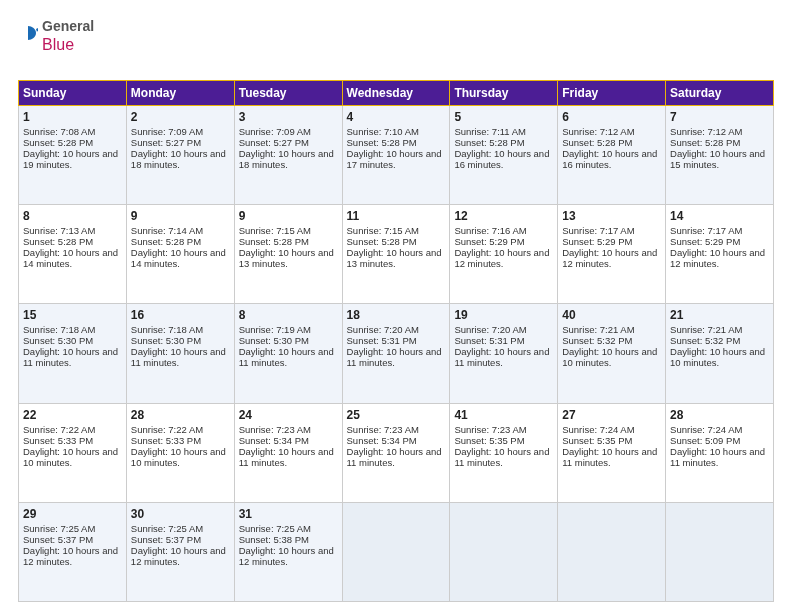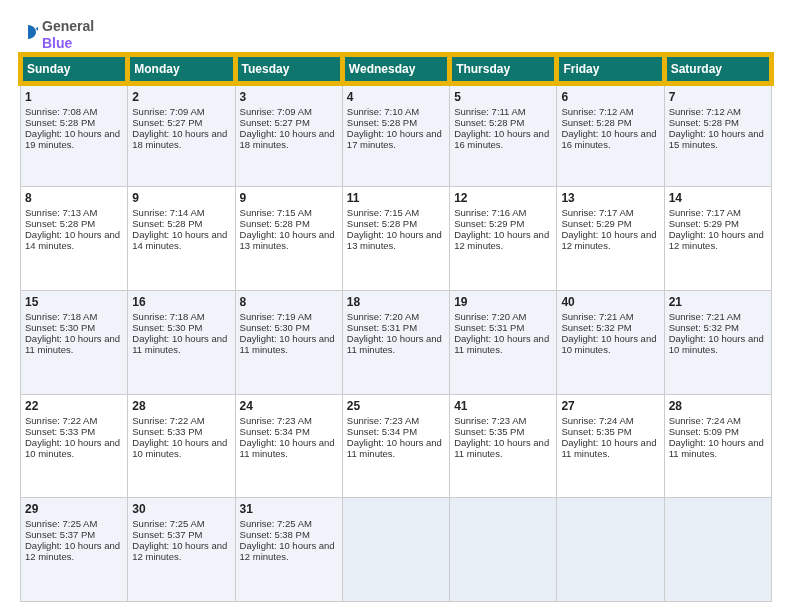--- a/index.html
+++ b/index.html
@@ -14,44 +14,44 @@
       width: 792px;
       height: 612px;
       padding: 18px 18px 10px 18px;
       display: flex;
       flex-direction: column;
     }
     .header {
       display: flex;
       justify-content: space-between;
       align-items: flex-end;
-      margin-bottom: 0;
+      margin-bottom: 26px;
     }
     .logo {
       display: flex;
       align-items: center;
     }
     .title-block {
       text-align: right;
     }
     .calendar {
       flex: 1;
       border: 1px solid #ccc;
       border-collapse: collapse;
       width: 100%;
       table-layout: fixed;
     }
     .calendar th {
-      background: #0f766e;
+      background: #4c1d95;
       color: #fff;
       font-size: 12px;
       font-weight: bold;
       padding: 5px 4px;
       text-align: left;
-      border: 5px solid #eab308;
+      border: 1px solid #eab308;
     }
     .calendar td {
       vertical-align: top;
       font-size: 9.5px;
       color: #333;
       padding: 4px 4px;
       border: 1px solid #ccc;
       height: 82px;
       background: #fff;
     }
@@ -78,21 +78,21 @@
 <div class="container">
   <div class="header">
     <div class="logo">
   <div style="display:flex; align-items:center;">
     <svg width="20" height="24" viewBox="0 0 20 24">
       <path d="M10 2 C14 2 18 5 18 9 C18 13 14 16 10 16 L10 2Z" fill="#1a6bb5"></path>
       <path d="M18 5 L22 3 L19 8Z" fill="#1a6bb5"></path>
     </svg>
     <div style="margin-left:4px;">
       <div style="font-size:14px; font-weight:bold; color:#555; line-height:1.2;">General</div>
-      <div style="font-size:14px; font-weight:bold; color:#8b5cf6; line-height:1.2;">Blue</div>
+      <div style="font-size:16px; font-weight:normal; color:#be185d; line-height:1.2;">Blue</div>
     </div>
   </div>
 </div>
     <div class="title-block">
       <div style="font-size:38px; font-weight:300; color:#222;"></div>
       <div style="font-size:14px; color:#555;"></div>
     </div>
   </div>
 
   <table class="calendar">

